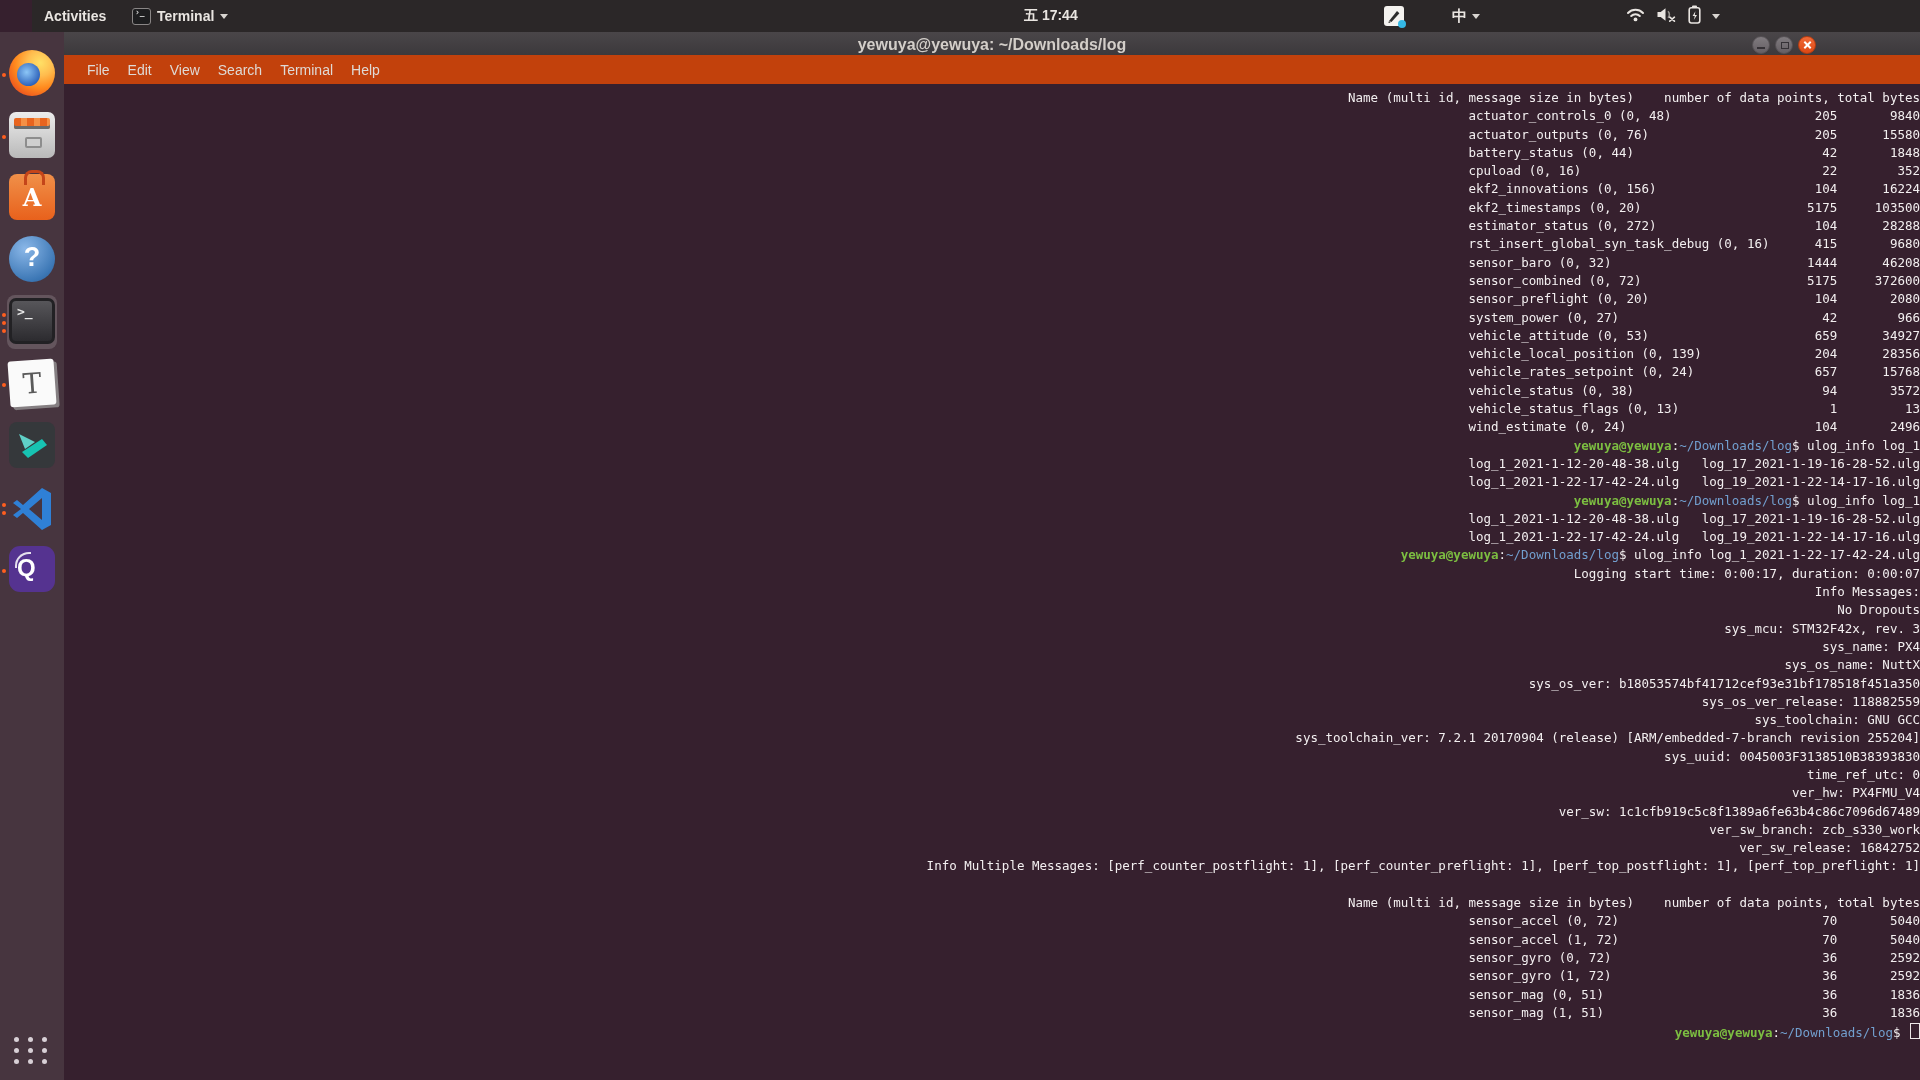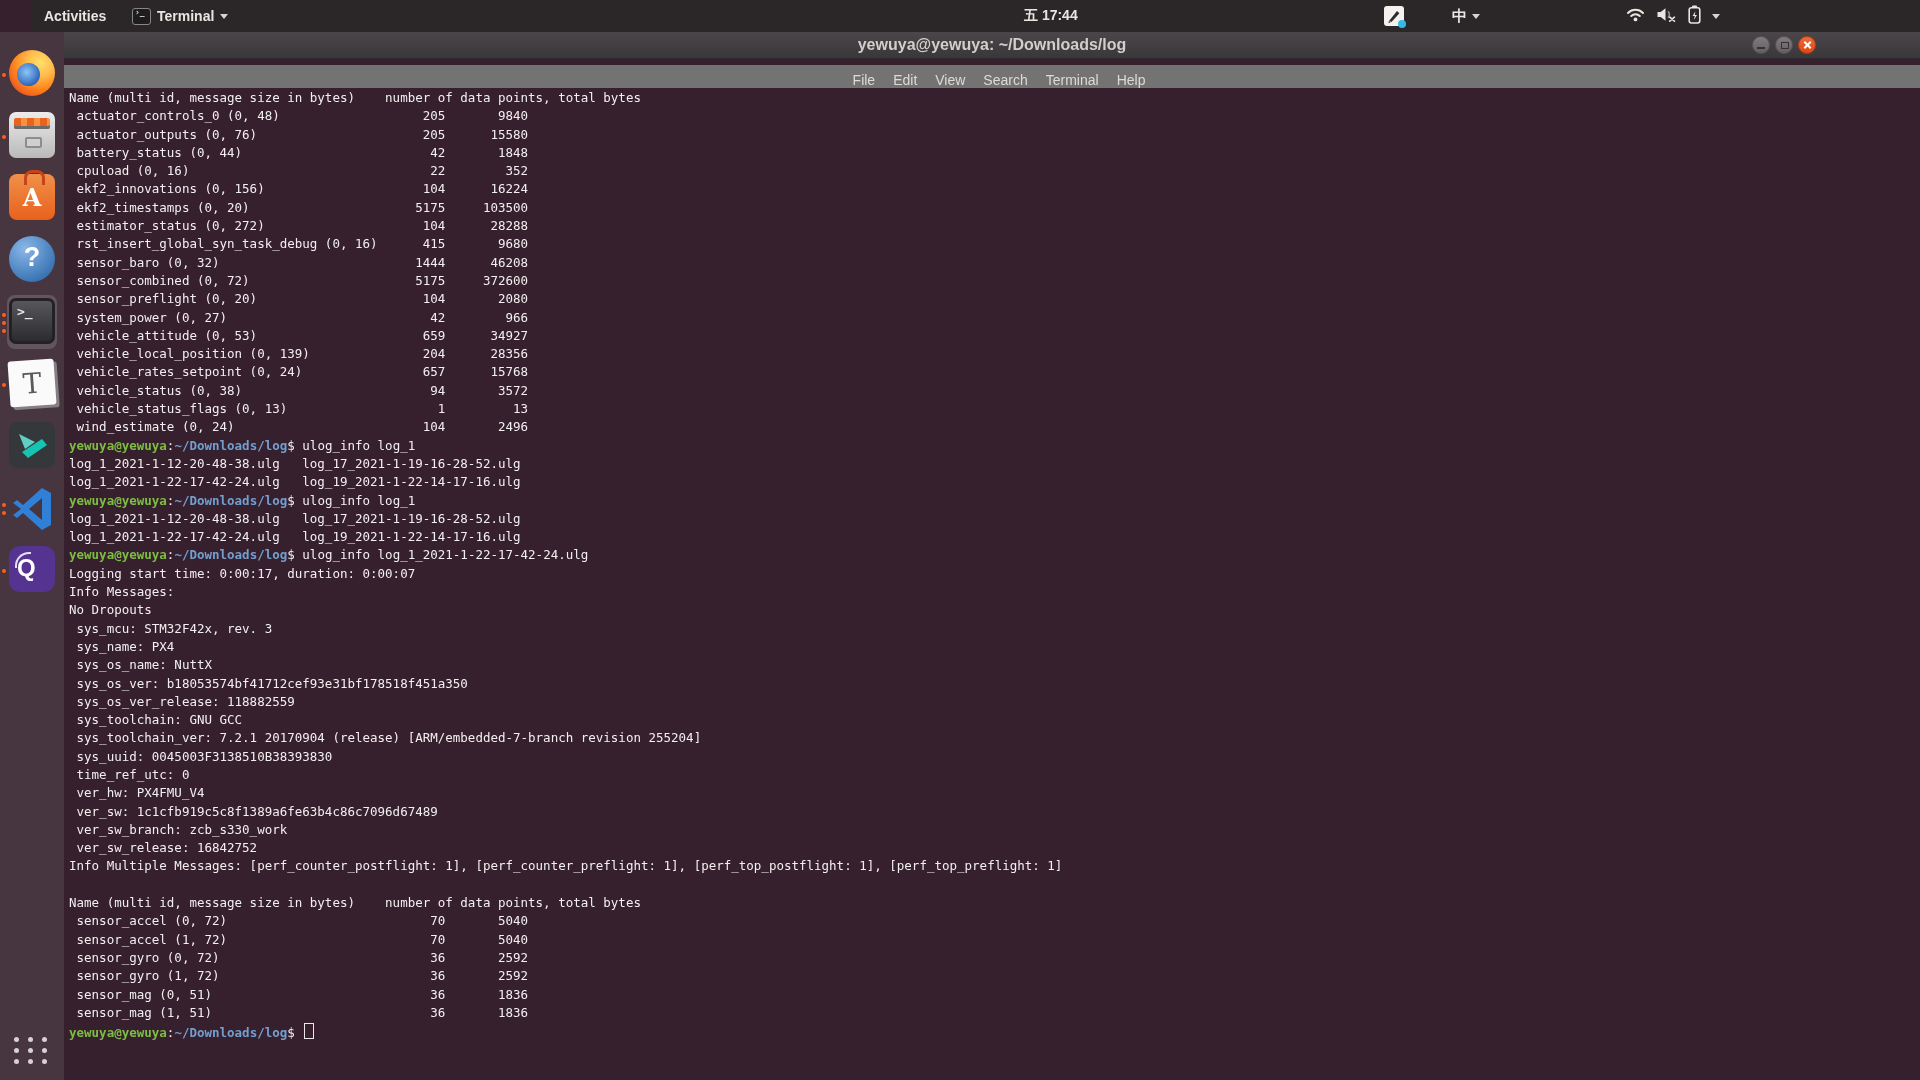--- a/index.html
+++ b/index.html
@@ -57,27 +57,27 @@
   #titlebar{position:absolute;left:0;top:0;right:0;height:26px;background:linear-gradient(#4a4649,#3a373a);border-bottom:1px solid #2e2b2e;}
   #wtitle{position:absolute;left:0;right:0;top:0;height:26px;line-height:26px;text-align:center;color:#D3CEC9;font-size:16px;font-weight:bold;}
   #wbuttons{position:absolute;right:104px;top:4px;display:flex;gap:5px;}
   .wc{width:18px;height:18px;border-radius:50%;background:linear-gradient(#807b7f,#655f64);position:relative;border:1px solid #575256;box-sizing:border-box;}
   .wc.close{background:linear-gradient(#f06a38,#DD4814);border-color:#b63c10;}
   .wc-min::after{content:"";position:absolute;left:4px;top:10px;width:8px;height:2px;background:#353136;}
   .wc-max::after{content:"";position:absolute;left:5px;top:5px;width:6px;height:5px;border:1.5px solid #353136;}
   .wc-close::before,.wc-close::after{content:"";position:absolute;left:3.5px;top:7px;width:9px;height:2px;background:#fff;}
   .wc-close::before{transform:rotate(45deg);}
   .wc-close::after{transform:rotate(-45deg);}
-  #menubar{position:absolute;left:0;top:33px;right:0;height:29px;background:#737373;display:flex;align-items:center;padding-left:14px;justify-content:center;}
+  #menubar{position:absolute;left:0;top:23px;right:0;height:29px;background:#c2410c;display:flex;align-items:center;padding-left:14px;}
   .menu-item{color:#DFDAD6;font-size:14px;padding:3px 9px;border-radius:3px;}
   
   #termbody{position:absolute;left:0;top:56px;right:0;bottom:0;background:#36202E;padding:2px 0 0 5px;cursor:text;}
-  .tl{white-space:pre;height:18.3px;font:12.5px "DejaVu Sans Mono",monospace;color:#F3EFF0;}
+  .tl{white-space:pre;height:18.3px;font:12.5px "DejaVu Sans Mono",monospace;color:#F3EFF0;text-align:right;}
   .pu{color:#7CBE41;font-weight:bold;}
-  .pp{color:#729FCF;font-weight:bold;}
+  .pp{color:#729FCF;font-weight:normal;}
   .pw{color:#F3EFF0;}
   .cursor{display:inline-block;width:8px;height:14px;border:1px solid #EDE8E8;vertical-align:-2px;margin-left:2px;}
 </style>
 </head>
 <body>
 
 <div id="topbar">
   <div class="tb-item" id="tb-activities">
     <span>Activities</span>
   </div>

